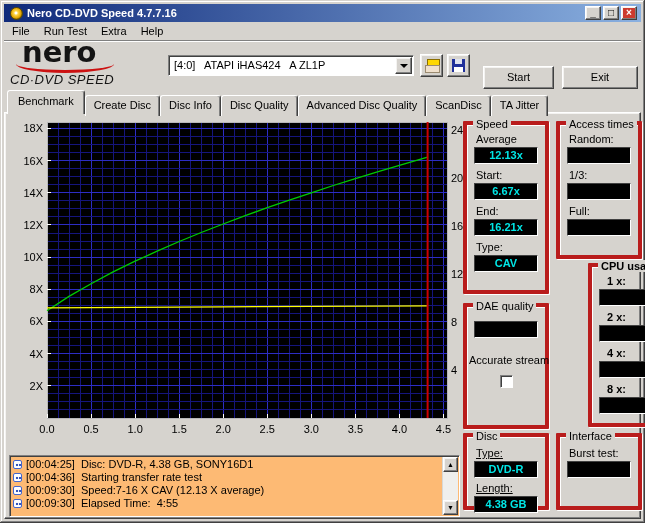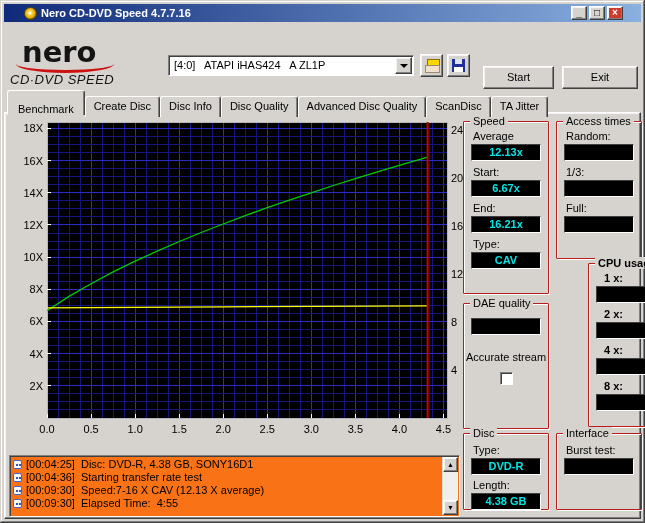--- a/index.html
+++ b/index.html
@@ -10,21 +10,21 @@
   }
   #window {
     position: relative; width: 645px; height: 523px; background: #d6d3ce;
     box-shadow: inset -1px -1px 0 #404040, inset 1px 1px 0 #d6d3ce,
                 inset -2px -2px 0 #808080, inset 2px 2px 0 #ffffff;
   }
   
   #titlebar {
     position: absolute; left: 4px; top: 4px; width: 637px; height: 18px;
     background: linear-gradient(90deg, var(--titlebar-start, #0f2a7a), var(--titlebar-end, #8ab0e0));
-    display: flex; align-items: center; padding: 0 18px;
+    display: flex; align-items: center; padding: 0 4px;
   }
   .app-icon {
     width: 13px; height: 13px; border-radius: 50%; margin: 0 4px 0 2px; flex: 0 0 auto;
     background: radial-gradient(circle at 5px 5px, #ffffff 0 1px, #ffd94a 2px, #e3a400 5px, #8a6d00 6px);
     border: 1px solid #5d4a00;
   }
   .title-text { color: #fff; font-weight: bold; flex: 1 1 auto; white-space: nowrap; overflow: hidden; }
   .tb-btn {
     width: 16px; height: 14px; margin-left: 2px; flex: 0 0 auto; text-align: center;
     line-height: 12px; font-size: 10px; font-weight: bold; cursor: default;
@@ -99,45 +99,45 @@
   .start-btn { left: 479px; width: 71px; }
   .exit-btn  { left: 558px; width: 76px; }
   
   #tabs { position: absolute; left: 7px; top: 90px; height: 23px; white-space: nowrap; z-index: 3; }
   .tab {
     position: relative; display: inline-block; top: 2px; padding: 3px 8px;
     background: #d6d3ce; border: 1px solid; border-color: #ffffff #404040 #d6d3ce #ffffff;
     border-bottom: none; border-radius: 3px 3px 0 0; box-shadow: inset -1px 0 0 #808080;
     cursor: default; vertical-align: bottom; height: 21px;
   }
-  .tab.active { top: 0; height: 24px; padding: 12px 10px; z-index: 5; }
+  .tab.active { top: 0; height: 24px; padding: 4px 10px; z-index: 5; }
   
   #tabpage {
     position: absolute; left: 4px; top: 112px; width: 637px; height: 407px;
     background: #d6d3ce; border: 1px solid; border-color: #ffffff #404040 #404040 #ffffff;
     box-shadow: inset -1px -1px 0 #808080, inset 1px 1px 0 #f4f3f1;
   }
   
   .chart-area { position: absolute; left: 0; top: 3px; width: 462px; height: 324px; }
   .chart-area svg { display: block; }
   svg text { font-family: "Liberation Sans", "DejaVu Sans", sans-serif; }
   
   .groupbox {
-    position: absolute; border: 1px solid #b91c1c; border-radius: 1px;
+    position: absolute; border: 4px solid #b91c1c; border-radius: 1px;
     box-shadow: inset 1px 1px 0 #ffffff, 1px 1px 0 #ffffff;
   }
   .groupbox-title {
     position: absolute; top: -7px; left: 6px; background: #d6d3ce; padding: 0 3px;
     line-height: 12px; white-space: nowrap;
   }
   .gb-speed     { left: 458px; top: 8px;   width: 86px; height: 173px; }
   .gb-access    { left: 551px; top: 8px;   width: 86px; height: 138px; }
   .gb-cpu       { left: 583px; top: 150px; width: 86px; height: 164px; font-weight: bold; }
   .gb-dae       { left: 458px; top: 190px; width: 86px; height: 126px; }
-  .gb-disc      { left: 458px; top: 320px; width: 86px; height: 77px; }
+  .gb-disc      { left: 458px; top: 320px; width: 86px; height: 77px; text-decoration: underline; }
   .gb-interface { left: 551px; top: 320px; width: 86px; height: 77px; }
   .gb-field { margin: 5px 7px 0; }
   .gb-field:first-of-type { margin-top: 8px; }
   .gb-tight .gb-field { margin-top: 4px; }
   .gb-tight .gb-field:first-of-type { margin-top: 10px; }
   .field-label { height: 13px; line-height: 13px; padding-left: 2px; margin-bottom: 1px; white-space: nowrap; }
   .gb-cpu .field-label { padding-left: 8px; }
   .value-box {
     height: 17px; line-height: 15px; text-align: center; background: #000;
     color: var(--value-text, #00e6e6); font-weight: bold;
@@ -147,21 +147,21 @@
   .dae-value { margin: 14px 7px 0; }
   .dae-label { margin-top: 16px; }
   .checkbox {
     display: block; width: 13px; height: 13px; margin: 8px auto 0; background: #fff;
     border: 1px solid; border-color: #808080 #ffffff #ffffff #808080;
     box-shadow: inset 1px 1px 0 #404040; cursor: default;
   }
   
   .log-box {
     position: absolute; left: 4px; top: 342px; width: 451px; height: 62px;
-    background: #f97316; border: 1px solid; border-color: #808080 #ffffff #ffffff #808080;
+    background: #fdba74; border: 1px solid; border-color: #808080 #ffffff #ffffff #808080;
     box-shadow: inset 1px 1px 0 #404040; overflow: hidden; padding-left: 33px;
   }
   .log-rows { position: absolute; left: 2px; top: 2px; right: 18px; }
   .log-row { height: 13px; line-height: 13px; white-space: pre; overflow: hidden; cursor: default; }
   .log-icon {
     display: inline-block; width: 9px; height: 9px; margin: 0 4px 0 1px; vertical-align: -1px;
     background:
       radial-gradient(circle at 3px 4px, #3355bb 1px, transparent 1.6px),
       radial-gradient(circle at 6px 4px, #3355bb 1px, transparent 1.6px), #ffffff;
     border: 1px solid #4466cc; border-radius: 2px;
@@ -186,20 +186,26 @@
 <div id="window">
 
   <div id="titlebar">
     <span class="app-icon"></span>
     <span class="title-text">Nero CD-DVD Speed 4.7.7.16</span>
     <span class="tb-btn">_</span>
     <span class="tb-btn">□</span>
     <span class="tb-btn close">×</span>
   </div>
 
+  <div id="menubar">
+    <span class="menu-item">File</span>
+    <span class="menu-item">Run Test</span>
+    <span class="menu-item">Extra</span>
+    <span class="menu-item">Help</span>
+  </div>
 
   <div id="toolbar">
     <div class="logo">
       <span class="logo-nero">nero</span>
       <span class="logo-swoosh"></span>
       <span class="logo-product">CD·DVD SPEED</span>
     </div>
     <div class="drive-combo">
       <div class="combo-text">[4:0]   ATAPI iHAS424   A ZL1P</div>
       <div class="combo-arrow">

